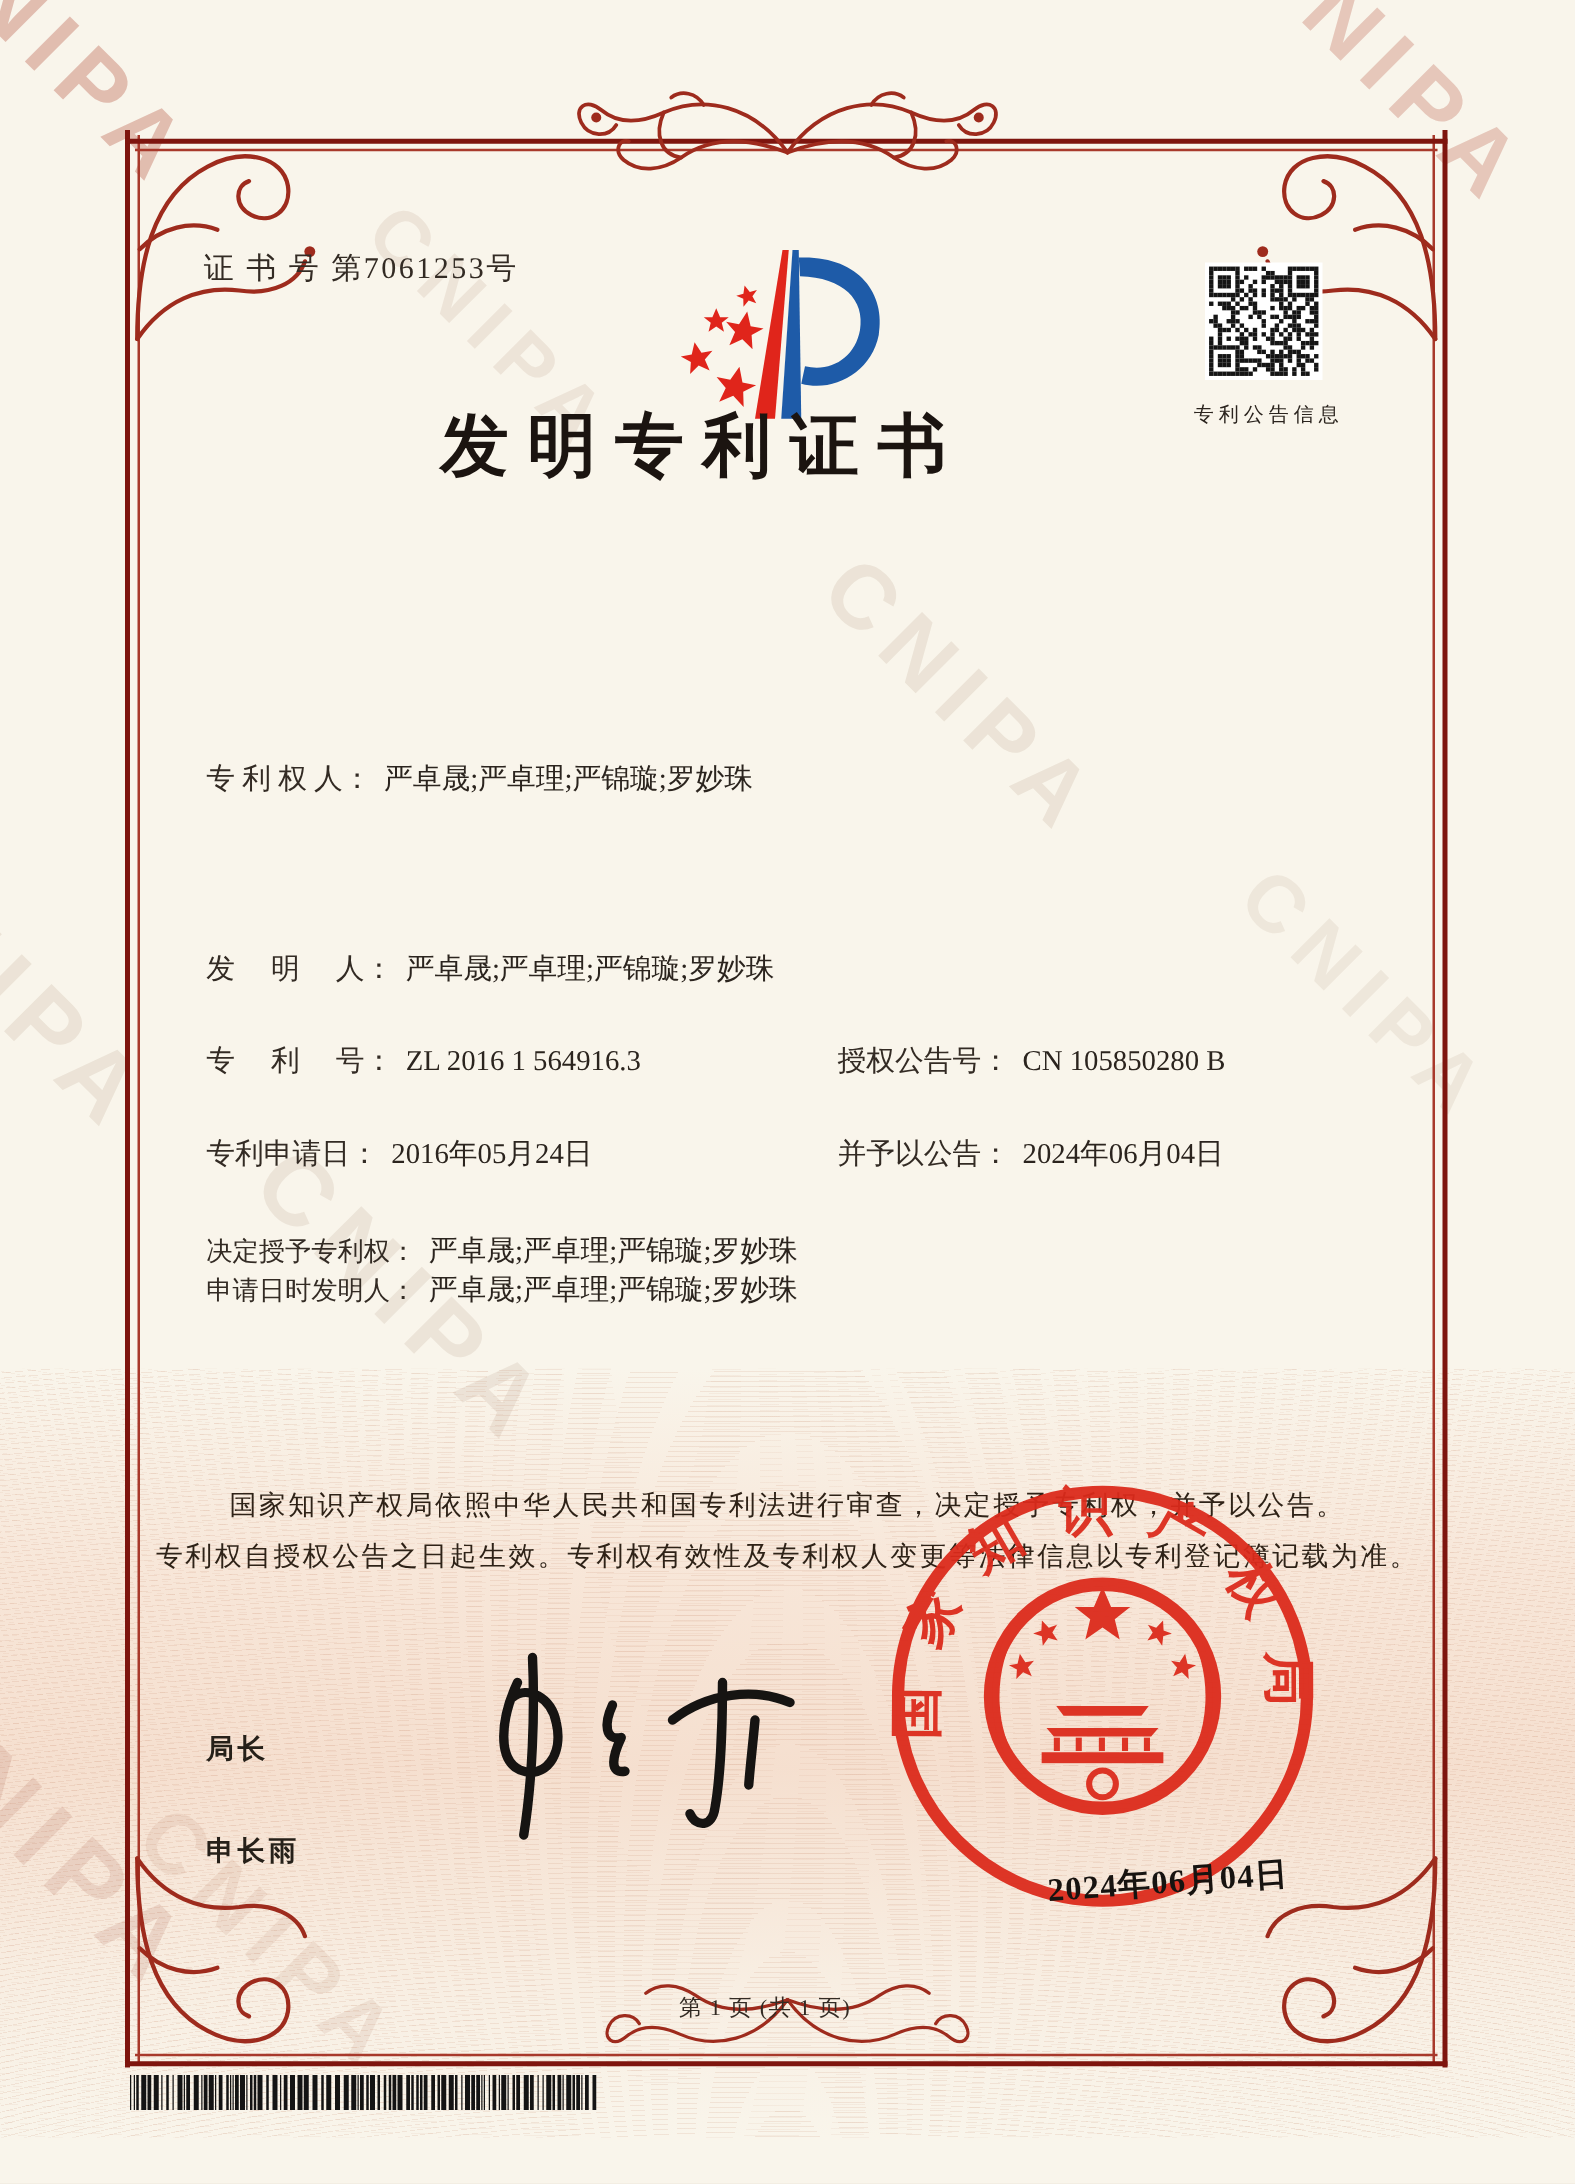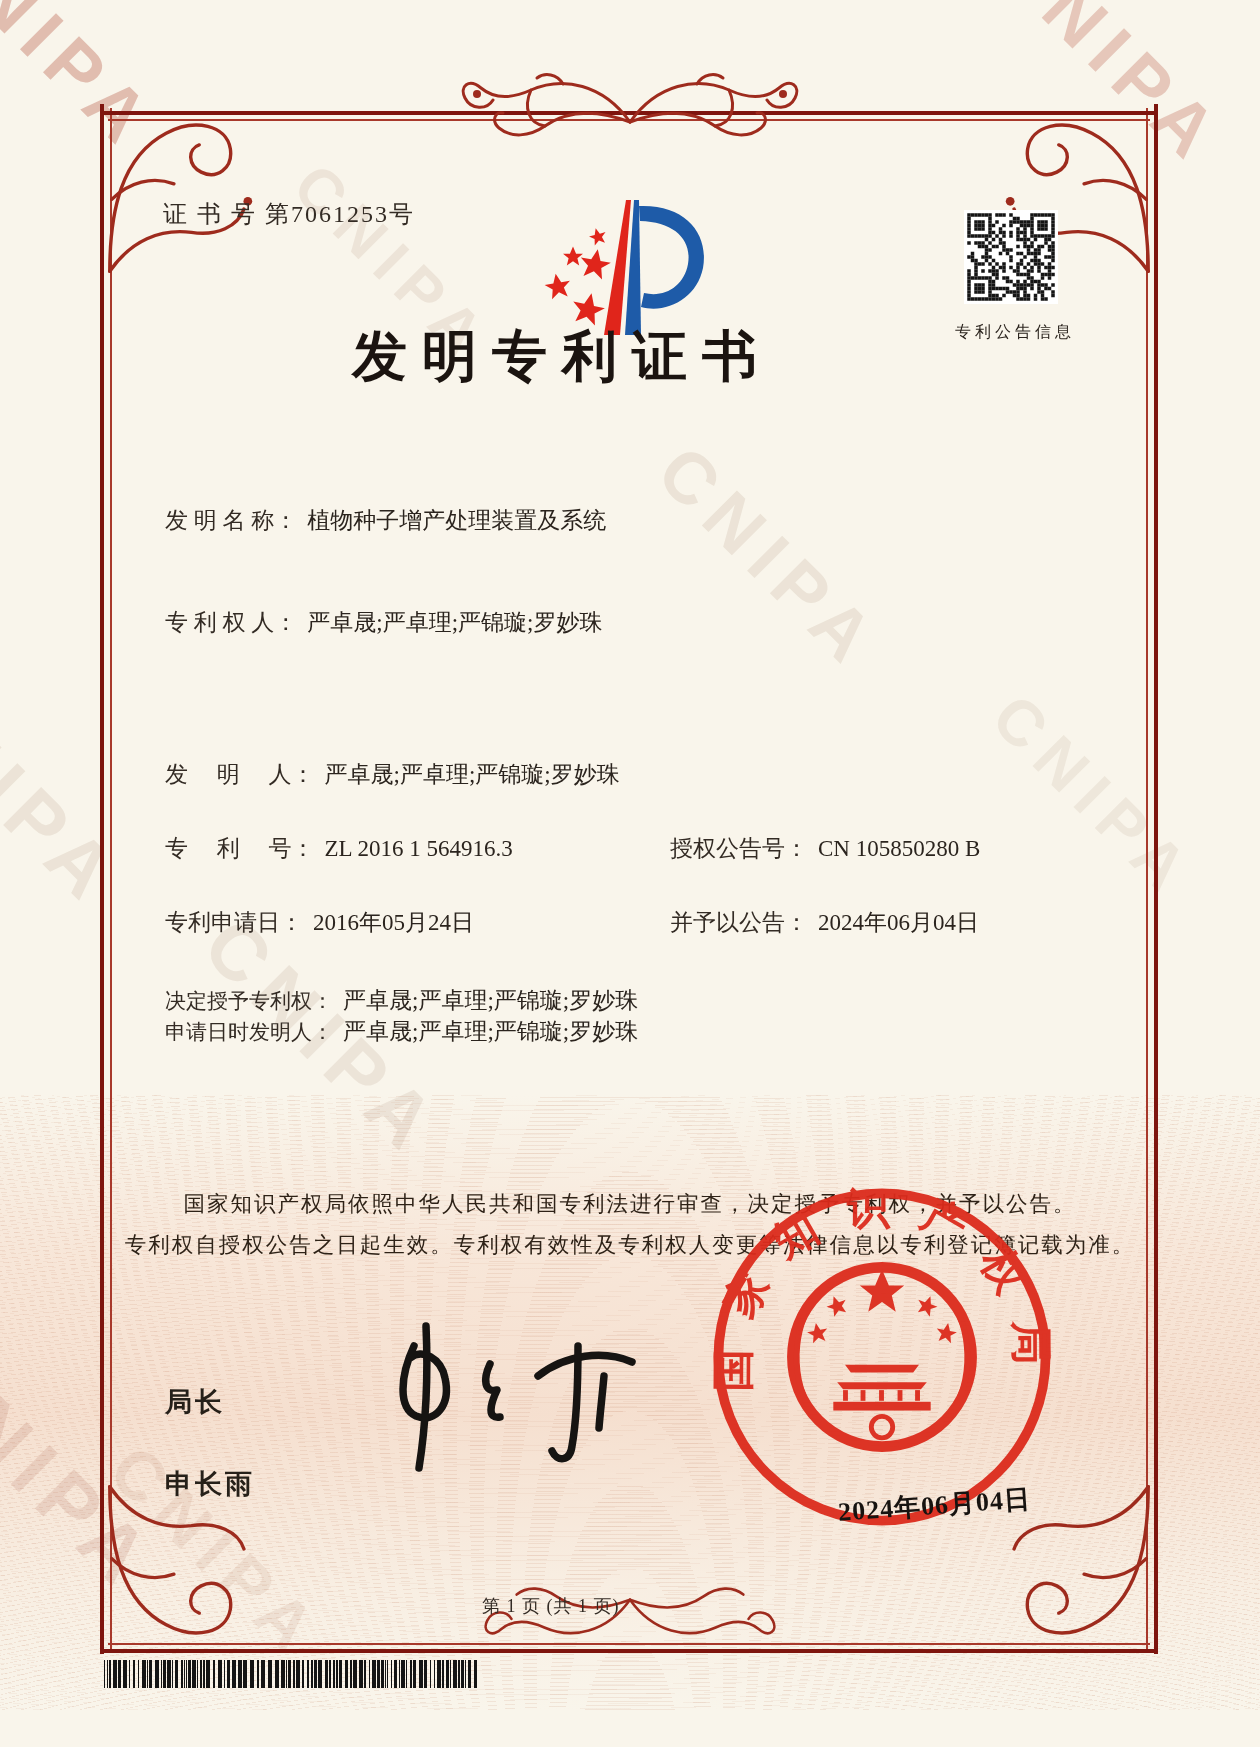--- a/index.html
+++ b/index.html
@@ -18,24 +18,24 @@
   #cert-no{left:163px;top:198px;font-size:24px;letter-spacing:2px;color:#332b24;}
   #title{left:352px;top:320px;font-size:55px;font-weight:700;letter-spacing:15px;color:#1b1410;white-space:nowrap;}
   .row{position:absolute;left:165px;font-size:23px;white-space:nowrap;z-index:4;color:#332b24;}
   .row .lab{color:#332b24;}
   .row .val{margin-left:10px;color:#2b241e;}
   .row.small .lab{font-size:21px;}
   .rcol{left:670px;}
   .legal{position:absolute;left:120px;width:1020px;text-align:center;font-size:21.5px;
          letter-spacing:2px;color:#2e2217;z-index:4;white-space:nowrap;}
   #officer-title,#officer-name{left:165px;font-family:"Liberation Sans","DejaVu Sans",sans-serif;
-         font-size:27px;font-weight:600;color:#262019;z-index:4;letter-spacing:3px;}
+         font-size:22px;font-weight:600;color:#262019;z-index:4;letter-spacing:3px;}
   #seal-date{left:822px;top:1488px;width:225px;text-align:center;font-size:26px;font-weight:600;
          color:#171310;transform:rotate(-4deg);z-index:5;letter-spacing:1px;white-space:nowrap;}
-  #footer-page{left:482px;top:1594px;width:260px;text-align:left;font-size:18px;color:#332b24;z-index:4;letter-spacing:1px;}
+  #footer-page{left:482px;top:1594px;width:260px;text-align:center;font-size:18px;color:#332b24;z-index:4;letter-spacing:1px;}
   #qr-box{left:964px;top:210px;width:94px;height:94px;background:#fff;z-index:4;}
   #qr-label{left:930px;top:322px;width:170px;text-align:center;font-size:16px;letter-spacing:4px;color:#2b241e;z-index:4;}
   
   #waves{position:absolute;left:0;top:1095px;width:1260px;height:615px;z-index:1;pointer-events:none;
     background-image:
       repeating-radial-gradient(140% 95% at 50% 140%, rgba(186,112,78,.13) 0 1.6px, rgba(0,0,0,0) 1.6px 12px),
       repeating-radial-gradient(130% 85% at 42% -45%, rgba(186,112,78,.07) 0 1.4px, rgba(0,0,0,0) 1.4px 15px),
       linear-gradient(180deg, rgba(247,226,211,0) 0%, rgba(246,216,198,.5) 26%, rgba(243,210,190,.62) 52%,
                       rgba(246,224,208,.32) 80%, rgba(249,240,228,0) 100%);}
 </style>
@@ -466,23 +466,20 @@
         <rect x="62.75" y="87.25" width="3.5" height="3.5" fill="#151515"></rect>
         <rect x="69.75" y="87.25" width="3.5" height="3.5" fill="#151515"></rect>
         <rect x="76.75" y="87.25" width="3.5" height="3.5" fill="#151515"></rect>
         <rect x="80.25" y="87.25" width="3.5" height="3.5" fill="#151515"></rect>
       </svg>
   </div>
   <div class="abs" id="qr-label">专利公告信息</div>
 
   <div class="abs z4" id="title">发明专利证书</div>
 
-  <div class="row" style="top:505px;">
-    <span class="lab">发 明 名 称：</span><span class="val">植物种子增产处理装置及系统</span>
-  </div>
   <div class="row" style="top:607px;">
     <span class="lab">专 利 权 人：</span><span class="val">严卓晟;严卓理;严锦璇;罗妙珠</span>
   </div>
   <div class="row" style="top:759px;text-align:center;">
     <span class="lab">发　 明　 人：</span><span class="val">严卓晟;严卓理;严锦璇;罗妙珠</span>
   </div>
   <div class="row" style="top:833px;">
     <span class="lab">专　 利　 号：</span><span class="val">ZL 2016 1 564916.3</span>
   </div>
   <div class="row rcol" style="top:833px;">

